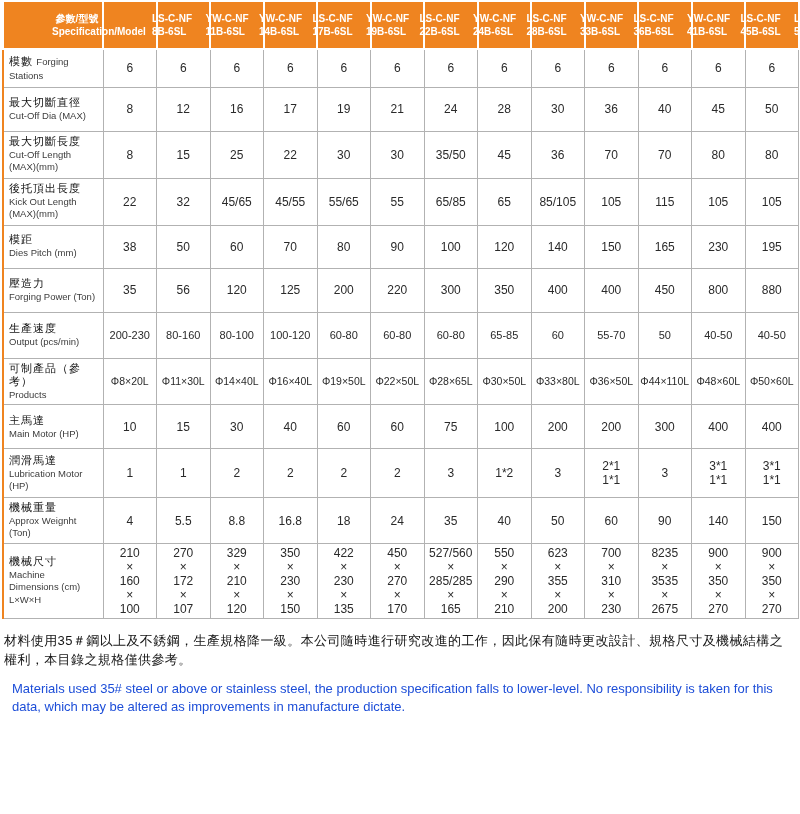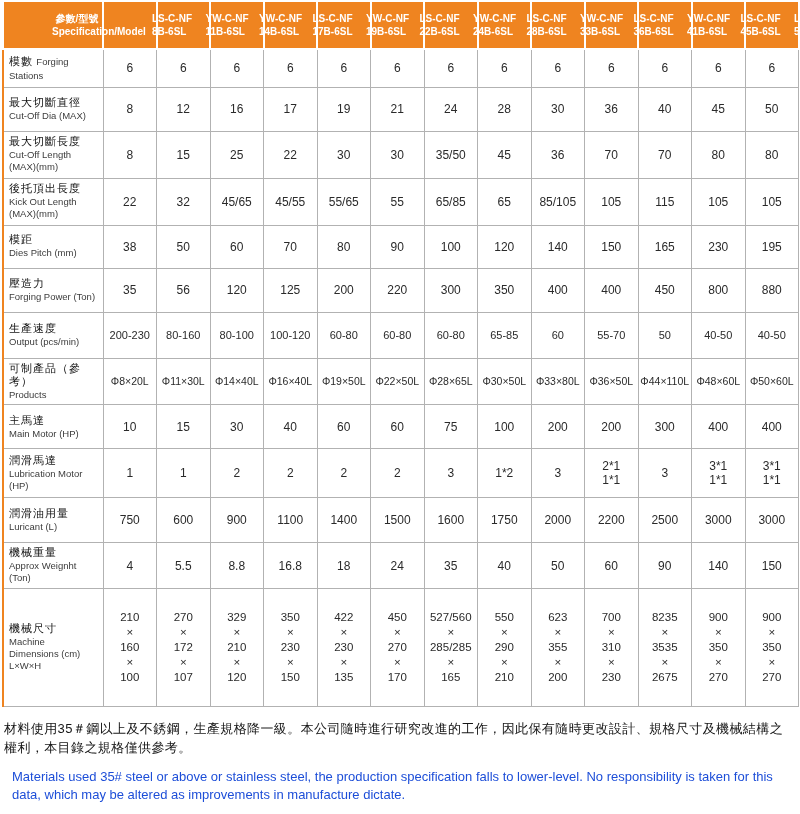--- a/index.html
+++ b/index.html
@@ -363,39 +363,20 @@
           <td>2*1
 1*1</td>
           <td>3</td>
           <td>3*1
 1*1</td>
           <td>3*1
 1*1</td>
         </tr>
         <tr>
           <td class="label-col">
-            <div class="zh">潤滑油用量</div>
-            <div class="en">Luricant  (L)</div>
-          </td>
-          <td>750</td>
-          <td>600</td>
-          <td>900</td>
-          <td>1100</td>
-          <td>1400</td>
-          <td>1500</td>
-          <td>1600</td>
-          <td>1750</td>
-          <td>2000</td>
-          <td>2200</td>
-          <td>2500</td>
-          <td>3000</td>
-          <td>3000</td>
-        </tr>
-        <tr>
-          <td class="label-col">
             <div class="zh">機械重量</div>
             <div class="en">Approx Weignht (Ton)</div>
           </td>
           <td>4</td>
           <td>5.5</td>
           <td>8.8</td>
           <td>16.8</td>
           <td>18</td>
           <td>24</td>
           <td>35</td>

